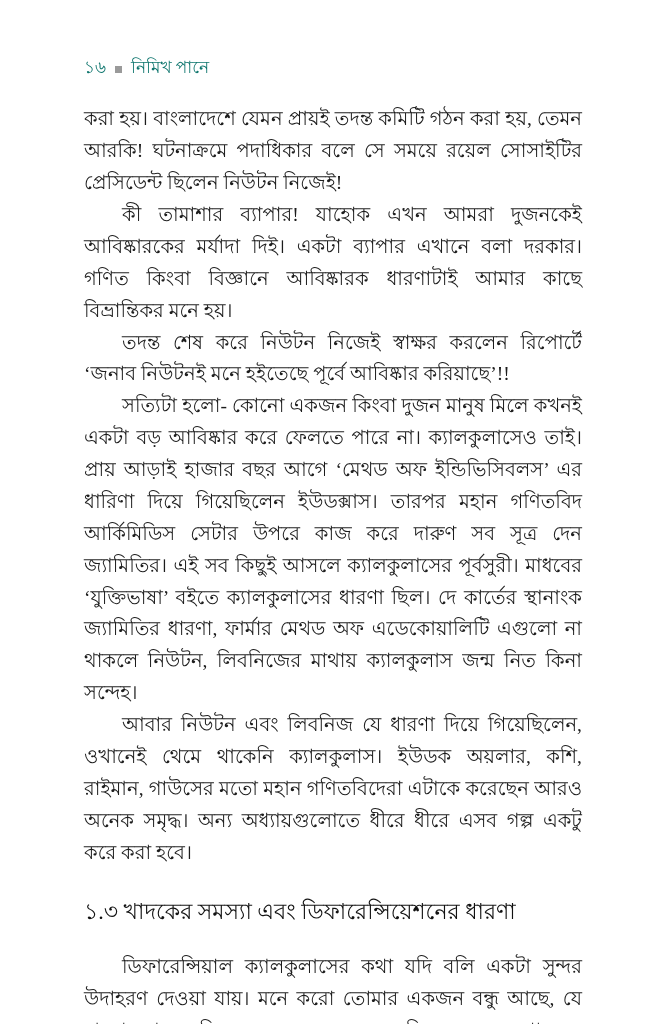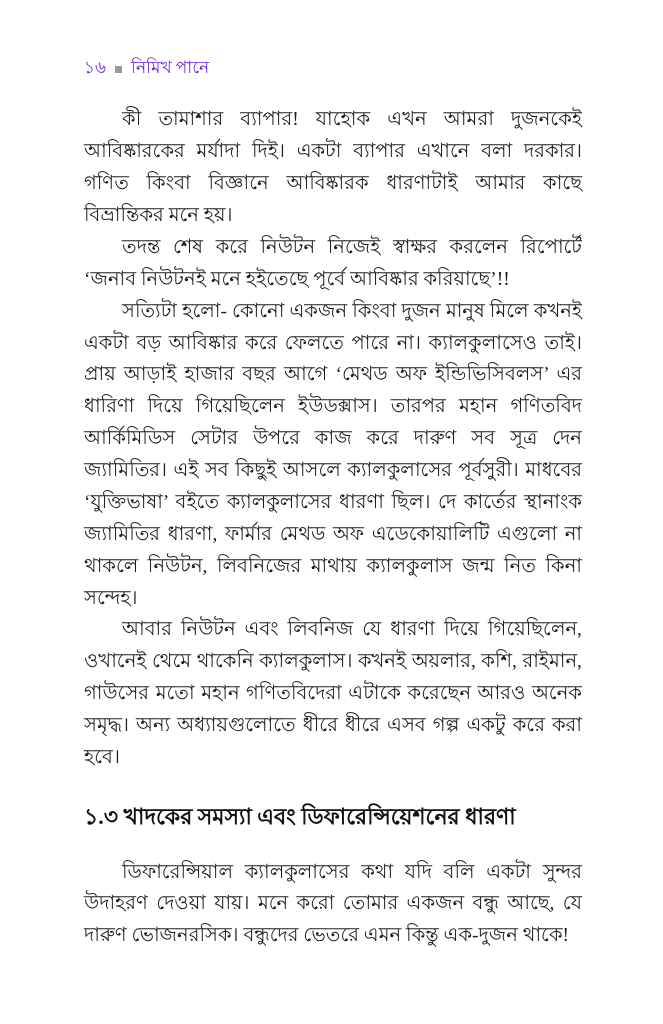--- a/index.html
+++ b/index.html
@@ -21,21 +21,21 @@
     position: absolute;
     top: 58px;
     left: 84px;
     width: 498px;
   }
 
   .running-header {
     display: flex;
     align-items: center;
     gap: 9px;
-    color: #6d28d9;
+    color: #0f766e;
     font-size: 17px;
     line-height: 1.2;
     margin-bottom: 25px;
   }
 
   .running-header .sq {
     display: inline-block;
     width: 7px;
     height: 7px;
     background: #9a9a9a;
@@ -49,43 +49,44 @@
     line-height: 1.635;
     text-align: justify;
   }
 
   .para { margin: 0; }
 
   .para.indent { text-indent: 38px; }
 
   .section-heading {
     font-size: 22px;
-    font-weight: 700;
+    font-weight: 400;
     color: #111111;
     text-align: left;
     margin-top: 29px;
     margin-bottom: 23px;
     line-height: 1.4;
   }
 </style>
 </head>
 <body>
 
 <div class="page">
   <div class="page-inner">
 
     <div class="running-header">
       <span>১৬</span>
       <span class="sq"></span>
       <span>নিমিখ পানে</span>
     </div>
 
     <div class="body-text">
+      <p class="para">করা হয়। বাংলাদেশে যেমন প্রায়ই তদন্ত কমিটি গঠন করা হয়, তেমন আরকি! ঘটনাক্রমে পদাধিকার বলে সে সময়ে রয়েল সোসাইটির প্রেসিডেন্ট ছিলেন নিউটন নিজেই!</p>
       <p class="para indent">কী তামাশার ব্যাপার! যাহোক এখন আমরা দুজনকেই আবিষ্কারকের মর্যাদা দিই। একটা ব্যাপার এখানে বলা দরকার। গণিত কিংবা বিজ্ঞানে আবিষ্কারক ধারণাটাই আমার কাছে বিভ্রান্তিকর মনে হয়।</p>
       <p class="para indent">তদন্ত শেষ করে নিউটন নিজেই স্বাক্ষর করলেন রিপোর্টে ‘জনাব নিউটনই মনে হইতেছে পূর্বে আবিষ্কার করিয়াছে’!!</p>
       <p class="para indent">সত্যিটা হলো- কোনো একজন কিংবা দুজন মানুষ মিলে কখনই একটা বড় আবিষ্কার করে ফেলতে পারে না। ক্যালকুলাসেও তাই। প্রায় আড়াই হাজার বছর আগে ‘মেথড অফ ইন্ডিভিসিবলস’ এর ধারিণা দিয়ে গিয়েছিলেন ইউডক্সাস। তারপর মহান গণিতবিদ আর্কিমিডিস সেটার উপরে কাজ করে দারুণ সব সূত্র দেন জ্যামিতির। এই সব কিছুই আসলে ক্যালকুলাসের পূর্বসুরী। মাধবের ‘যুক্তিভাষা’ বইতে ক্যালকুলাসের ধারণা ছিল। দে কার্তের স্থানাংক জ্যামিতির ধারণা, ফার্মার মেথড অফ এডেকোয়ালিটি এগুলো না থাকলে নিউটন, লিবনিজের মাথায় ক্যালকুলাস জন্ম নিত কিনা সন্দেহ।</p>
-      <p class="para indent">আবার নিউটন এবং লিবনিজ যে ধারণা দিয়ে গিয়েছিলেন, ওখানেই থেমে থাকেনি ক্যালকুলাস। কখনই অয়লার, কশি, রাইমান, গাউসের মতো মহান গণিতবিদেরা এটাকে করেছেন আরও অনেক সমৃদ্ধ। অন্য অধ্যায়গুলোতে ধীরে ধীরে এসব গল্প একটু করে করা হবে।</p>
+      <p class="para indent">আবার নিউটন এবং লিবনিজ যে ধারণা দিয়ে গিয়েছিলেন, ওখানেই থেমে থাকেনি ক্যালকুলাস। ইউডক অয়লার, কশি, রাইমান, গাউসের মতো মহান গণিতবিদেরা এটাকে করেছেন আরও অনেক সমৃদ্ধ। অন্য অধ্যায়গুলোতে ধীরে ধীরে এসব গল্প একটু করে করা হবে।</p>
       <h2 class="section-heading">১.৩ খাদকের সমস্যা এবং ডিফারেন্সিয়েশনের ধারণা</h2>
       <p class="para indent">ডিফারেন্সিয়াল ক্যালকুলাসের কথা যদি বলি একটা সুন্দর উদাহরণ দেওয়া যায়। মনে করো তোমার একজন বন্ধু আছে, যে দারুণ ভোজনরসিক। বন্ধুদের ভেতরে এমন কিন্তু এক-দুজন থাকে!</p>
     </div>
 
   </div>
 </div>
 
 </body></html>

